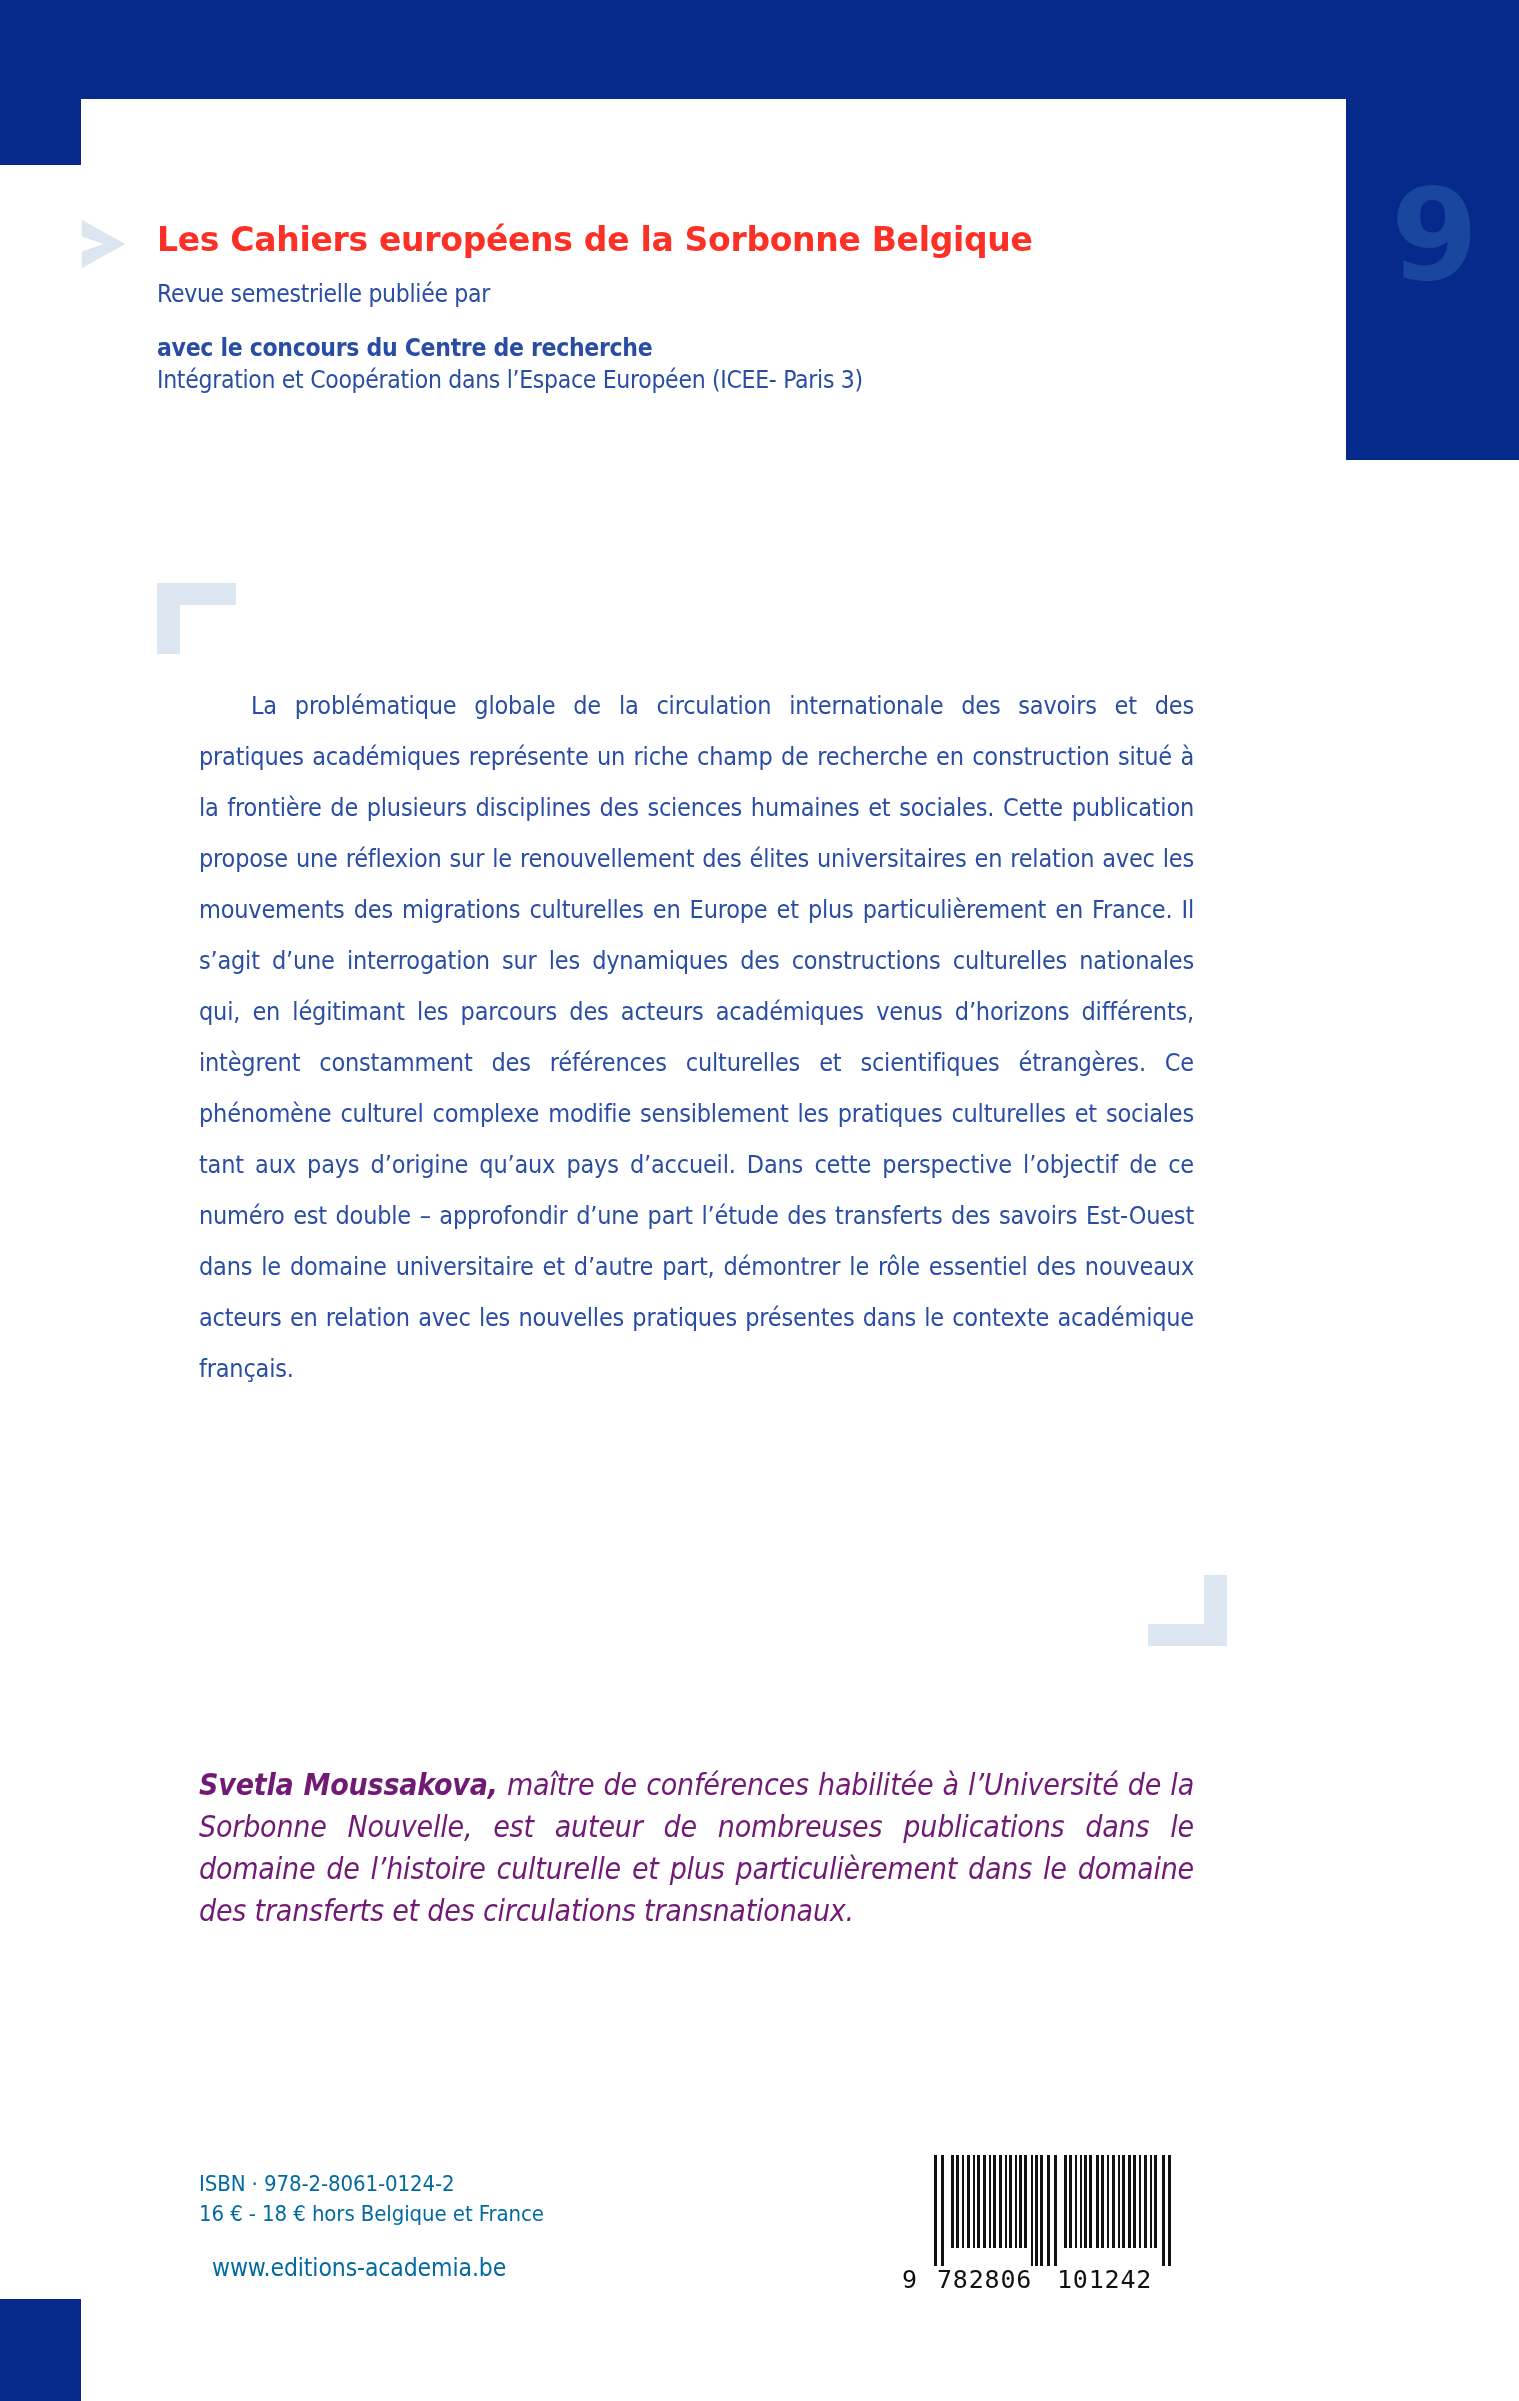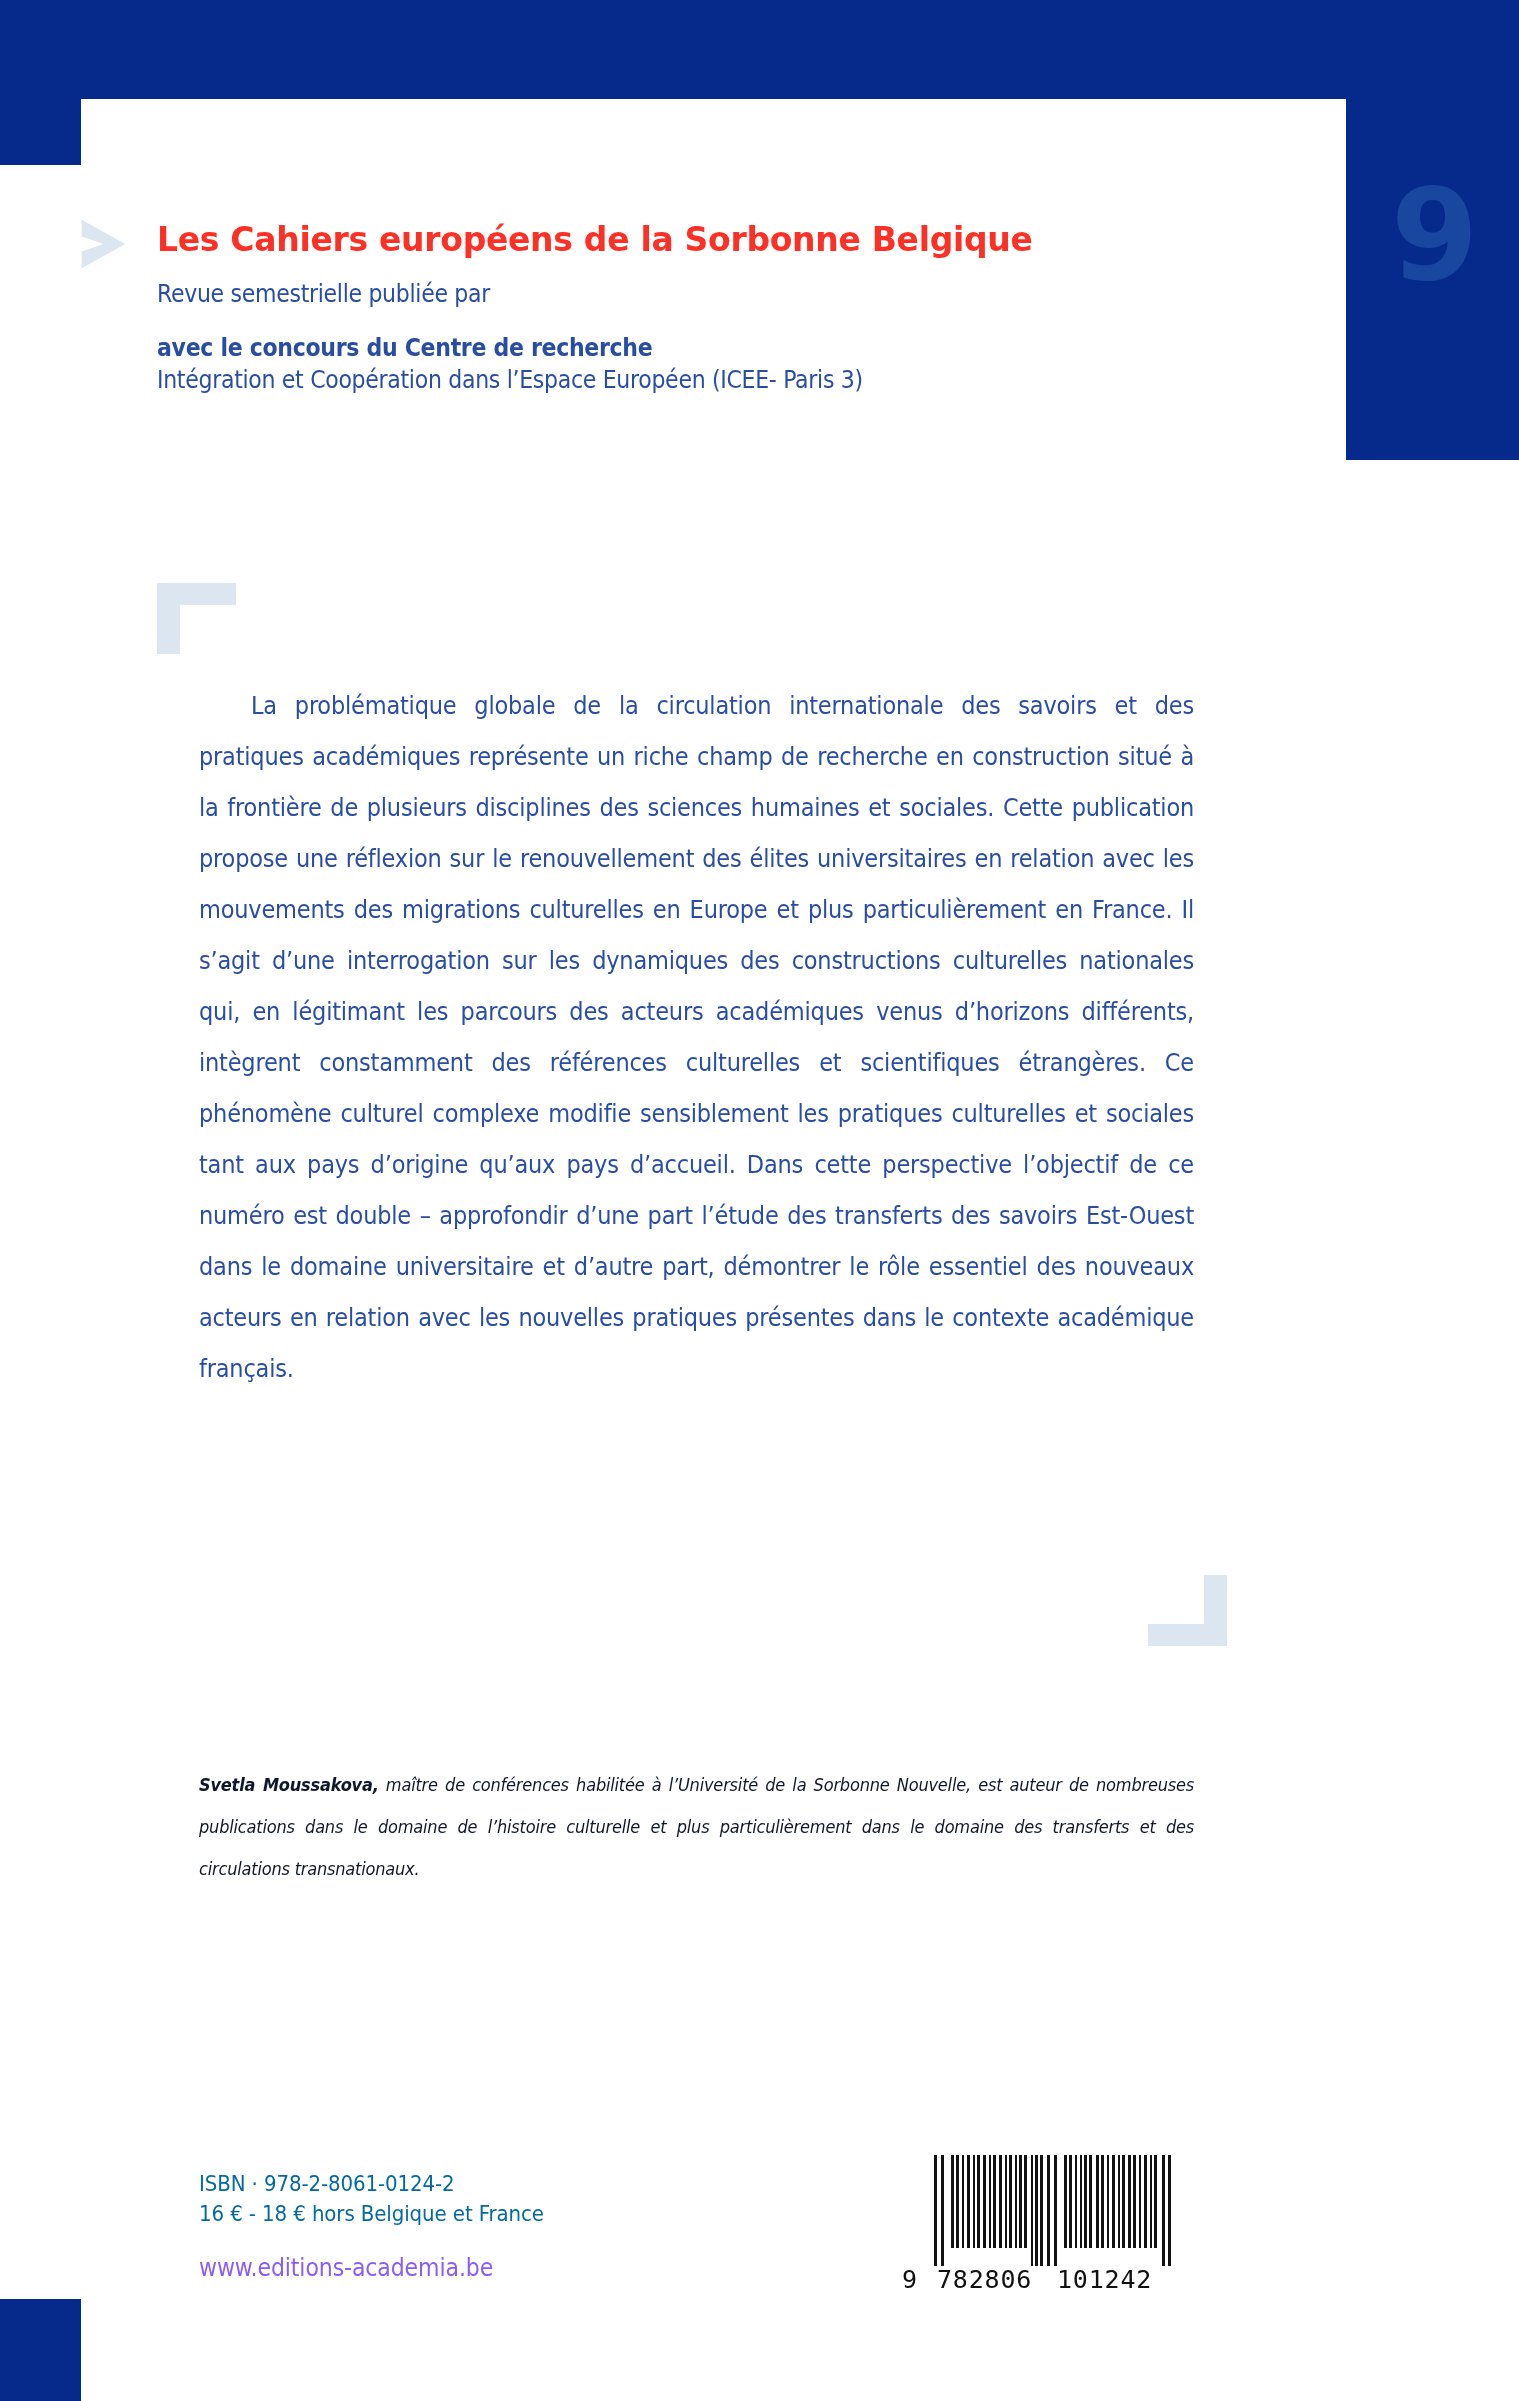--- a/index.html
+++ b/index.html
@@ -122,24 +122,24 @@
     text-indent: 52px;
     letter-spacing: -0.2px;
     hyphens: none;
   }
 
   
   .author-bio {
     position: absolute;
     left: 199px; top: 1764px;
     width: 995px;
-    color: #0f172a;
+    color: #701a75;
     font-family: "DejaVu Sans Condensed", "Liberation Sans Narrow", "Liberation Sans", sans-serif;
     font-style: italic;
-    font-size: 18px;
+    font-size: 30px;
     line-height: 42px;
     text-align: justify;
     letter-spacing: -0.2px;
   }
   .author-bio .author-name {
     font-weight: 700;
     font-style: italic;
   }
 
   
@@ -149,22 +149,22 @@
     color: #0369a1;
     font-family: "DejaVu Sans Condensed", "Liberation Sans Narrow", "Liberation Sans", sans-serif;
     font-size: 22px;
     line-height: 30px;
     letter-spacing: -0.1px;
   }
   .footer-info .isbn-line { display: block; }
   .footer-info .price-line { display: block; }
   .footer-website {
     position: absolute;
-    left: 199px; top: 2253px;
-    color: #8b5cf6;
+    left: 212px; top: 2253px;
+    color: #0369a1;
     font-family: "DejaVu Sans Condensed", "Liberation Sans Narrow", "Liberation Sans", sans-serif;
     font-size: 24.5px;
     line-height: 29px;
     letter-spacing: -0.1px;
   }
 
   
   .barcode-block {
     position: absolute;
     left: 902px; top: 2155px;

